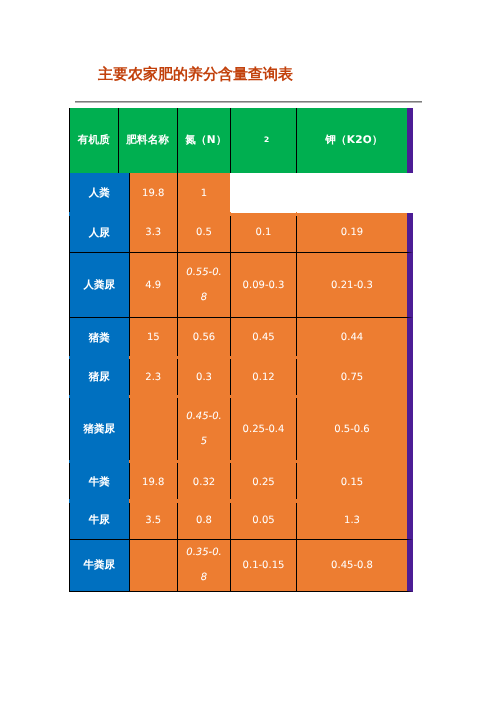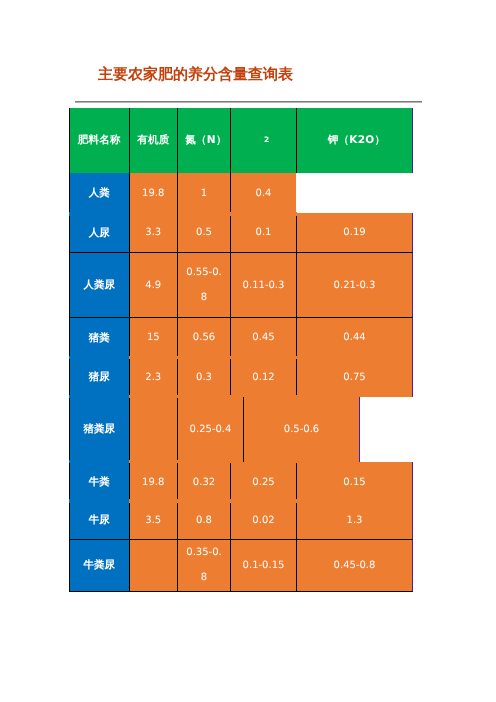--- a/index.html
+++ b/index.html
@@ -26,37 +26,37 @@
   .hd{background:#00AF50;font-weight:bold;font-size:10.5px;height:64.5px;
       line-height:18px;letter-spacing:0.25px;white-space:nowrap;}
   .hd.par{text-indent:4px;}
   .hd.par3{text-indent:0;letter-spacing:0;padding-left:4px;gap:48px;}
   .nm{background:#0070C0;font-weight:bold;font-size:10.5px;line-height:18px;}
   .vl{background:#ED7D31;font-size:10px;line-height:25.4px;padding-top:1px;}
   .vl.two{line-height:25px;padding-top:0;}
 
   
   .outL{border-left:1px solid #000;}
-  .outR{border-right:1px solid #4c1d95;text-align:center;}
+  .outR{border-right:6px solid #4c1d95;text-align:center;}
   .sepL{border-left:1px solid #000;}
   .topB{border-top:1px solid #000;}
   .botB{border-bottom:1px solid #000;}
 
   
   .h1 .cell{height:40.50px}
   .h2 .cell{height:39.00px}
   .h3 .cell{height:64.50px}
   .h4 .cell{height:41.35px}
   .h5 .cell{height:39.00px}
   .h6 .cell{height:65.10px}
   .h7 .cell{height:39.55px}
   .h8 .cell{height:37.50px}
   .h9 .cell{height:53px}
 
-  .txt{display:block;width:100%;}
+  .txt{display:block;width:100%;font-style:italic;}
   .sub{font-size:7.5px;vertical-align:-1px;}
 
   
   .gap{position:absolute;width:1.2px;}
   .gapB{background:#0070C0}.gapO{background:#ED7D31}
   .g1{top:212.2px;height:3.8px}
   .g2{top:356.1px;height:2.9px}
   .g3{top:395.1px;height:2.9px}
   .g4{top:460.2px;height:2.9px}
   .g5{top:499.4px;height:3.3px}
@@ -67,53 +67,52 @@
 
 <div class="page">
 
   <div class="doc-title">主要农家肥的养分含量查询表</div>
 
   <div class="hrule"></div>
 
   <div class="tbl">
 
     <div class="row">
+      <div class="cell hd c1 sepL">有机质</div>
       <div class="cell hd c0 outL">肥料名称</div>
-      <div class="cell hd c1 sepL">有机质</div>
       <div class="cell hd par c2 sepL">氮（N）</div>
       <div class="cell hd par3 c3 sepL">
           <span>磷（P</span>
           <span class="sub">2</span>
           <span>O5）</span>
         </div>
       <div class="cell hd par c4 sepL outR">钾（K2O）</div>
     </div>
 
     <div class="row h1">
       <div class="cell nm c0 outL">人粪</div>
       <div class="cell vl c1 sepL">19.8</div>
       <div class="cell vl c2 sepL">1</div>
-      <div class="cell vl c3 sepL">0.4</div>
     </div>
 
     <div class="row h2">
       <div class="cell nm c0 outL">人尿</div>
       <div class="cell vl c1 sepL">3.3</div>
       <div class="cell vl c2 sepL">0.5</div>
       <div class="cell vl c3 sepL">0.1</div>
       <div class="cell vl c4 sepL outR">0.19</div>
     </div>
 
     <div class="row h3">
       <div class="cell nm c0 outL topB">人粪尿</div>
       <div class="cell vl c1 sepL topB">4.9</div>
       <div class="cell vl two c2 sepL topB">
           <span class="txt">0.55-0.<br>8</span>
         </div>
-      <div class="cell vl c3 sepL topB">0.11-0.3</div>
+      <div class="cell vl c3 sepL topB">0.09-0.3</div>
       <div class="cell vl c4 sepL outR topB">0.21-0.3</div>
     </div>
 
     <div class="row h4">
       <div class="cell nm c0 outL topB">猪粪</div>
       <div class="cell vl c1 sepL topB">15</div>
       <div class="cell vl c2 sepL topB">0.56</div>
       <div class="cell vl c3 sepL topB">0.45</div>
       <div class="cell vl c4 sepL outR topB">0.44</div>
     </div>
@@ -122,37 +121,40 @@
       <div class="cell nm c0 outL">猪尿</div>
       <div class="cell vl c1 sepL">2.3</div>
       <div class="cell vl c2 sepL">0.3</div>
       <div class="cell vl c3 sepL">0.12</div>
       <div class="cell vl c4 sepL outR">0.75</div>
     </div>
 
     <div class="row h6">
       <div class="cell nm c0 outL">猪粪尿</div>
       <div class="cell vl c1 sepL"></div>
+      <div class="cell vl two c2 sepL">
+          <span class="txt">0.45-0.<br>5</span>
+        </div>
       <div class="cell vl c3 sepL">0.25-0.4</div>
       <div class="cell vl c4 sepL outR">0.5-0.6</div>
     </div>
 
     <div class="row h7">
       <div class="cell nm c0 outL">牛粪</div>
       <div class="cell vl c1 sepL">19.8</div>
       <div class="cell vl c2 sepL">0.32</div>
       <div class="cell vl c3 sepL">0.25</div>
       <div class="cell vl c4 sepL outR">0.15</div>
     </div>
 
     <div class="row h8">
       <div class="cell nm c0 outL">牛尿</div>
       <div class="cell vl c1 sepL">3.5</div>
       <div class="cell vl c2 sepL">0.8</div>
-      <div class="cell vl c3 sepL">0.02</div>
+      <div class="cell vl c3 sepL">0.05</div>
       <div class="cell vl c4 sepL outR">1.3</div>
     </div>
 
     <div class="row h9">
       <div class="cell nm c0 outL topB botB">牛粪尿</div>
       <div class="cell vl c1 sepL topB botB"></div>
       <div class="cell vl two c2 sepL topB botB">
           <span class="txt">0.35-0.<br>8</span>
         </div>
       <div class="cell vl c3 sepL topB botB">0.1-0.15</div>

